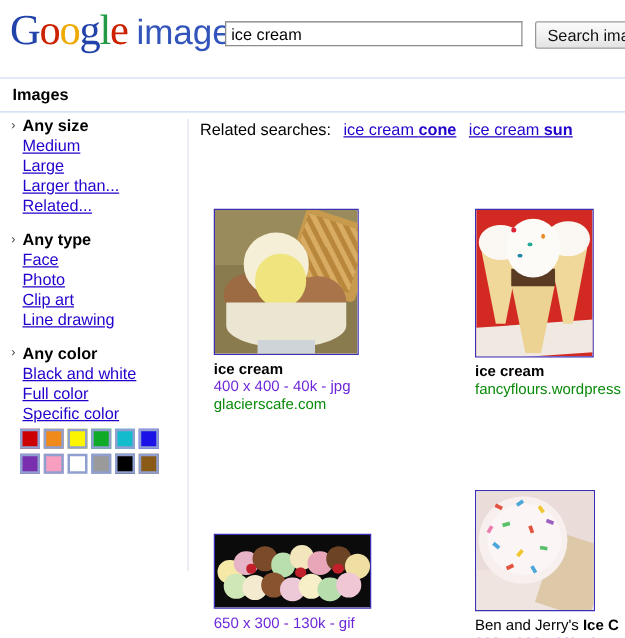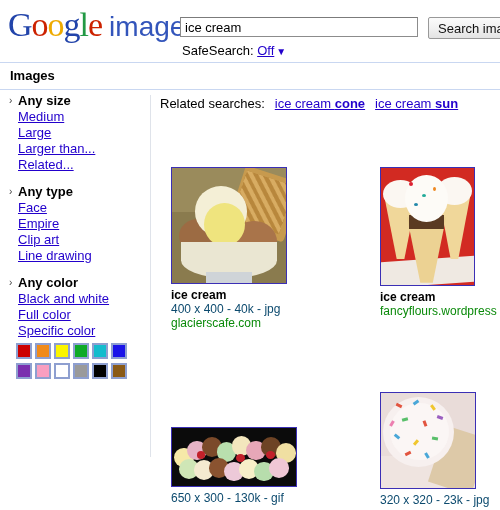--- a/index.html
+++ b/index.html
@@ -255,21 +255,21 @@
     line-height: 14px;
     white-space: nowrap;
     overflow: hidden;
   }
   .cap .title {
     color: #000;
     font-weight: bold;
     cursor: pointer;
   }
   .cap .title .plain { font-weight: normal; }
-  .cap .meta { color: #0c4a6e; }
+  .cap .meta { color: #6d28d9; }
   .cap .site { color: #0a8a0a; cursor: pointer; }
 
   
   .art { position: absolute; inset: 0; }
   .scoop { position: absolute; border-radius: 50%; }
 </style>
 </head>
 <body>
 
 <div class="page">
@@ -277,24 +277,20 @@
   <div class="header">
     <div class="logo">
       <span class="g1">G</span><span class="o1">o</span><span class="o2">o</span><span class="g2">g</span><span class="l1">l</span><span class="e1">e</span><span class="sub">images</span>
     </div>
 
     <div class="search-row">
       <input class="search-input" type="text" value="ice cream" style="">
     </div>
     <button class="search-btn">Search images</button>
 
-    <div class="safesearch">
-      <span>SafeSearch:</span>
-      <span class="val">Off</span><span class="caret">▼</span>
-    </div>
   </div>
 
   <div class="hrule"></div>
 
   <div class="tabstrip">
     <span class="tab-images">Images</span>
   </div>
   <div class="tabrule"></div>
 
   <div class="sidebar">
@@ -307,21 +303,21 @@
       <div class="facet-item">Large</div>
       <div class="facet-item">Larger than...</div>
       <div class="facet-item">Related...</div>
     </div>
 
     <div class="facet">
       <div class="facet-head">
         <span class="chev">›</span><span>Any type</span>
       </div>
       <div class="facet-item">Face</div>
-      <div class="facet-item">Empire</div>
+      <div class="facet-item">Photo</div>
       <div class="facet-item">Clip art</div>
       <div class="facet-item">Line drawing</div>
     </div>
 
     <div class="facet">
       <div class="facet-head">
         <span class="chev">›</span><span>Any color</span>
       </div>
       <div class="facet-item">Black and white</div>
       <div class="facet-item">Full color</div>
@@ -428,20 +424,21 @@
             <div style="position:absolute;left:60%;top:24%;width:6px;height:3px;background:#9b5fc0;transform:rotate(20deg);"></div>
             <div style="position:absolute;left:14%;top:44%;width:6px;height:3px;background:#4aa7d8;transform:rotate(40deg);"></div>
             <div style="position:absolute;left:34%;top:50%;width:6px;height:3px;background:#f0c62e;transform:rotate(-50deg);"></div>
             <div style="position:absolute;left:54%;top:46%;width:6px;height:3px;background:#59bf6a;transform:rotate(10deg);"></div>
             <div style="position:absolute;left:26%;top:62%;width:6px;height:3px;background:#e2543f;transform:rotate(-25deg);"></div>
             <div style="position:absolute;left:46%;top:64%;width:6px;height:3px;background:#4aa7d8;transform:rotate(60deg);"></div>
             <div style="position:absolute;left:8%;top:30%;width:6px;height:3px;background:#ec7fb0;transform:rotate(-60deg);"></div>
           </div>
         </div>
         <div class="cap">
+          <div class="title"><span class="plain">Ben and Jerry's </span><span>Ice C</span><span class="plain"></span></div>
           <div class="meta">320 x 320 - 23k - jpg</div>
 
         </div>
       </div>
 
     </div>
   </div>
 
 </div>
 

